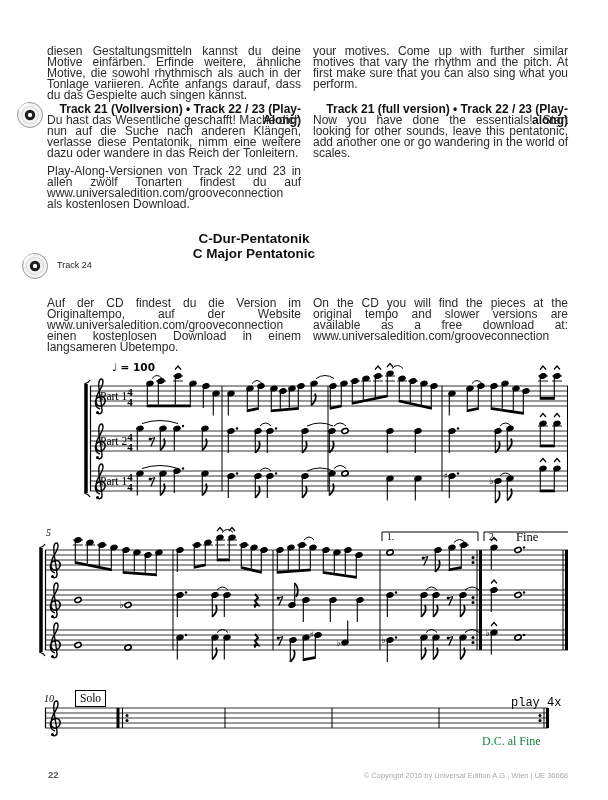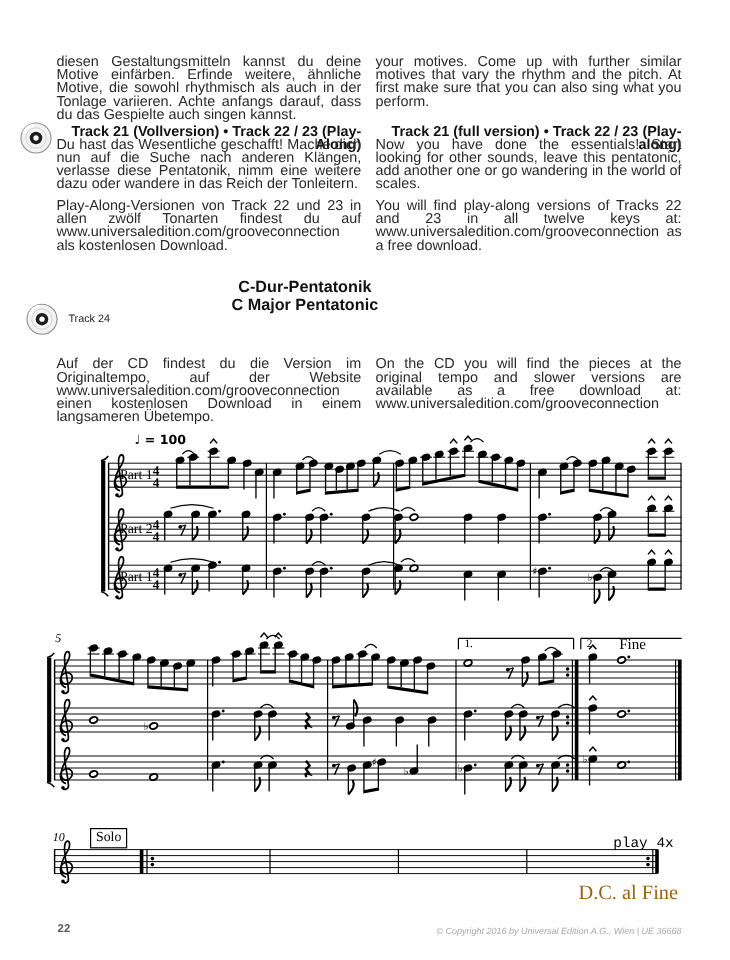--- a/index.html
+++ b/index.html
@@ -13,23 +13,23 @@
          font-size:13.5px;line-height:15px;color:#111;}
   .tracklabel{position:absolute;font-size:9px;color:#222;}
   .tempo{position:absolute;font-family:"DejaVu Sans",sans-serif;font-weight:bold;font-size:10.5px;color:#000;}
   .partlabel{position:absolute;font-family:"Liberation Serif",serif;font-size:11.5px;color:#000;margin-left:47px;}
   .mnum{position:absolute;font-family:"Liberation Serif",serif;font-style:italic;font-size:10px;color:#000;}
   .volta{position:absolute;font-family:"Liberation Serif",serif;font-size:9.5px;color:#000;}
   .fine{position:absolute;font-family:"Liberation Serif",serif;font-size:12.5px;color:#000;}
   .solo{position:absolute;font-family:"Liberation Serif",serif;font-size:11.5px;color:#000;
         border:1px solid #000;padding:0 4px;line-height:15px;}
   .play4x{position:absolute;font-family:Liberation Mono, monospace;font-size:12px;color:#000;}
-  .dc{position:absolute;font-family:"Liberation Serif",serif;font-size:17px;color:#a16207;}
+  .dc{position:absolute;font-family:"Liberation Serif",serif;font-size:12px;color:#15803d;}
   .pagenum{position:absolute;left:48px;top:769px;font-weight:bold;font-size:9.5px;color:#555;}
-  .copyright{position:absolute;right:40px;top:771px;font-size:7.5px;color:#a9a9a9;font-style:italic;}
+  .copyright{position:absolute;right:40px;top:771px;font-size:7.5px;color:#a9a9a9;}
   #music-svg{position:absolute;left:0;top:0;z-index:1;}
   .txt{z-index:2;}
 </style>
 </head>
 <body>
 
 <div class="page">
 
   <svg id="music-svg" width="608" height="800">
       <line x1="90" y1="386" x2="568" y2="386" stroke="#000" stroke-width="0.8"></line>
@@ -586,21 +586,20 @@
 
   <div class="par col-l txt" style="top:46px">diesen Gestaltungsmitteln kannst du deine Motive einfärben. Erfinde weitere, ähnliche Motive, die sowohl rhythmisch als auch in der Tonlage variieren. Achte anfangs darauf, dass du das Gespielte auch singen kannst.</div>
   <div class="par col-r txt" style="top:46px">your motives. Come up with further similar motives that vary the rhythm and the pitch. At first make sure that you can also sing what you perform.</div>
 
   <div class="par col-l hd txt" style="top:104px">Track 21 (Vollversion) • Track 22 / 23 (Play-Along)</div>
   <div class="par col-l txt" style="top:115px">Du hast das Wesentliche geschafft! Mache dich nun auf die Suche nach anderen Klängen, verlasse diese Pentatonik, nimm eine weitere dazu oder wandere in das Reich der Tonleitern.</div>
   <div class="par col-r hd txt" style="top:104px">Track 21 (full version) • Track 22 / 23 (Play-along)</div>
   <div class="par col-r txt" style="top:115px">Now you have done the essentials! Start looking for other sounds, leave this pentatonic, add another one or go wandering in the world of scales.</div>
 
   <div class="par col-l txt" style="top:166px">Play-Along-Versionen von Track 22 und 23 in allen zwölf Tonarten findest du auf www.universaledition.com/grooveconnection als kostenlosen Download.</div>
-  <div class="par col-r txt" style="top:166px">You will find play-along versions of Tracks 22 and 23 in all twelve keys at: www.universaledition.com/grooveconnection as a free download.</div>
 
   <div class="title txt" style="top:231px">C-Dur-Pentatonik</div>
   <div class="title txt" style="top:246px">C Major Pentatonic</div>
   <div class="tracklabel txt" style="left:57px;top:260px">Track 24</div>
 
   <div class="par col-l txt" style="top:298px">Auf der CD findest du die Version im Originaltempo, auf der Website www.universaledition.com/grooveconnection einen kostenlosen Download in einem langsameren Übetempo.</div>
   <div class="par col-r txt" style="top:298px">On the CD you will find the pieces at the original tempo and slower versions are available as a free download at: www.universaledition.com/grooveconnection</div>
 
   <div class="tempo txt" style="left:112px;top:361px">♩ = 100</div>
   <div class="partlabel txt" style="left:53px;top:390px">Part 1</div>

